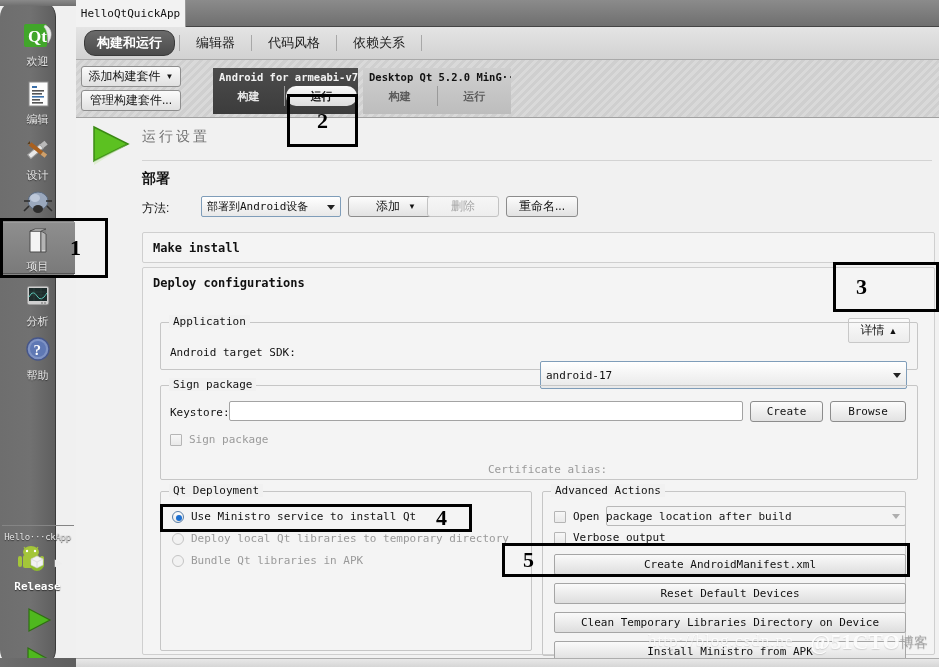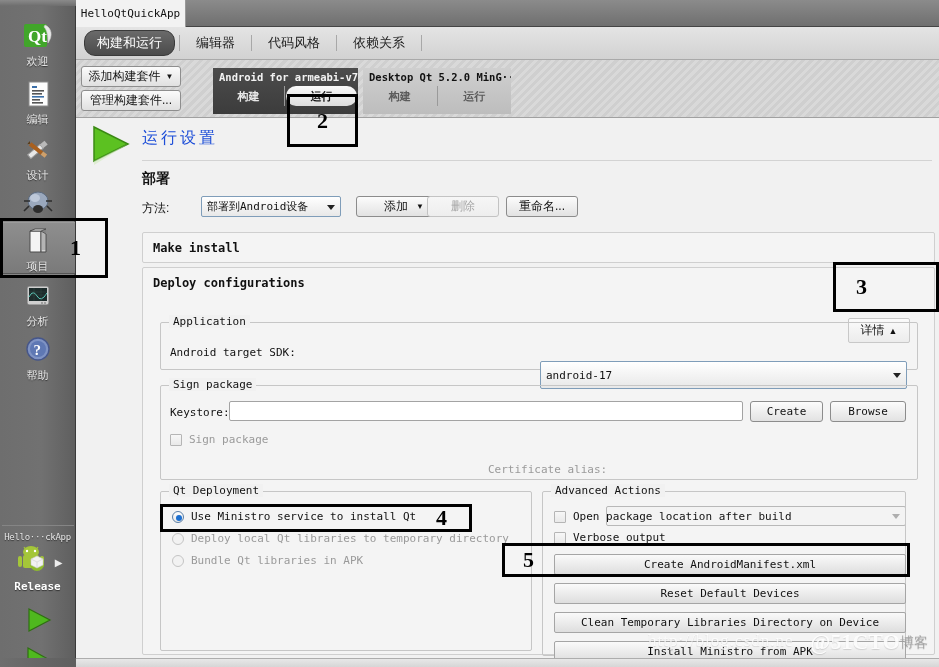--- a/index.html
+++ b/index.html
@@ -7,23 +7,24 @@
     margin: 0; padding: 0;
     width: 939px; height: 667px;
     overflow: hidden;
     background: #f0f0f0;
     font-family: "Liberation Sans", sans-serif;
   }
   #root { position: relative; width: 939px; height: 667px; }
 
   
   .modebar {
-    position: absolute; left: 0; top: 0; width: 76px; height: 667px;
+    position: absolute; left: 0; top: 0; width: 56px; height: 667px;
     background: linear-gradient(to right, #6e6e6e 0%, #717171 55%, #5f5f5f 100%);
     border-right: 1px solid #3a3a3a;
+    border-radius: 17px;
   }
   .modebar-top { position: absolute; left: 0; top: 0; width: 76px; height: 6px;
     background: linear-gradient(to bottom, #8a8a8a, #6e6e6e); }
   .mode-item {
     position: absolute; left: 0; width: 75px; height: 56px;
     display: flex; flex-direction: column; align-items: center; justify-content: flex-start;
     padding-top: 4px;
   }
   .mode-item.selected {
     background: linear-gradient(to bottom, #8e8e8e, #7a7a7a);
@@ -62,21 +63,21 @@
   
   .settingsbar {
     position: absolute; left: 76px; top: 27px; width: 863px; height: 33px;
     background: linear-gradient(to bottom, #e4e4e4, #d2d2d2);
     border-bottom: 1px solid #a9a9a9;
     display: flex; align-items: center; padding-left: 8px;
   }
   .stab { font-size: 13px; color: #1c1c1c; padding: 3px 12px; border-radius: 11px; }
   .stab.sel {
     background: linear-gradient(to bottom, #6a6a6a, #4b4b4b);
-    color: #fff; border: 1px solid #3a3a3a; font-weight: normal;
+    color: #fff; border: 1px solid #3a3a3a; font-weight: bold;
   }
   .stab-div { width: 1px; height: 16px; background: #a8a8a8; margin: 0 4px; }
 
   
   .kitrow {
     position: absolute; left: 76px; top: 60px; width: 863px; height: 58px;
     background: repeating-linear-gradient(135deg, #d9d9d9 0 3px, #cfcfcf 3px 6px);
     border-bottom: 1px solid #a0a0a0;
   }
   .btn-kit {
@@ -109,21 +110,21 @@
   .kit-sub .divline { flex: 0 0 1px; background: #9a9a9a; }
 
   
   .main {
     position: absolute; left: 76px; top: 118px; width: 863px; height: 540px;
     background: #f1f1f1; overflow: hidden;
   }
   .runicon { position: absolute; left: 12px; top: 6px; }
   .page-title {
     position: absolute; left: 66px; top: 10px;
-    font-size: 16px; color: #1d4ed8; letter-spacing: 3px;
+    font-size: 14px; color: #737373; letter-spacing: 3px;
   }
   .title-rule { position: absolute; left: 66px; top: 42px; width: 790px; height: 1px; background: #d3d3d3; }
 
   .sec-title { position: absolute; left: 66px; top: 52px; font-size: 14px; font-weight: bold; color: #111; }
   .lbl-method { position: absolute; left: 66px; top: 82px; font-size: 12px; color: #111; }
 
   .combo {
     background: linear-gradient(to bottom, #ffffff, #e8e8e8);
     border: 1px solid #7f9db9; border-radius: 2px;
     font-family: "DejaVu Sans Mono", monospace; font-size: 11px; color: #111;
@@ -428,21 +429,21 @@
     <div class="page-title">运行设置</div>
     <div class="title-rule"></div>
 
     <div class="sec-title">部署</div>
     <div class="lbl-method">方法:</div>
 
     <div class="combo" style="left:125px; top:78px; width:140px; height:21px;">
       <span>部署到Android设备</span>
       <span class="arrow"></span>
     </div>
-    <div class="btn" style="position:absolute; left:280px; top:78px; width:96px; height:21px; gap:8px;">
+    <div class="btn" style="position:absolute; left:272px; top:78px; width:96px; height:21px; gap:8px;">
       <span>添加</span>
       <span style="font-size:8px;">▼</span>
     </div>
     <div class="btn disabled" style="position:absolute; left:351px; top:78px; width:72px; height:21px;">
       <span>删除</span>
     </div>
     <div class="btn" style="position:absolute; left:430px; top:78px; width:72px; height:21px;">
       <span>重命名...</span>
     </div>
 

